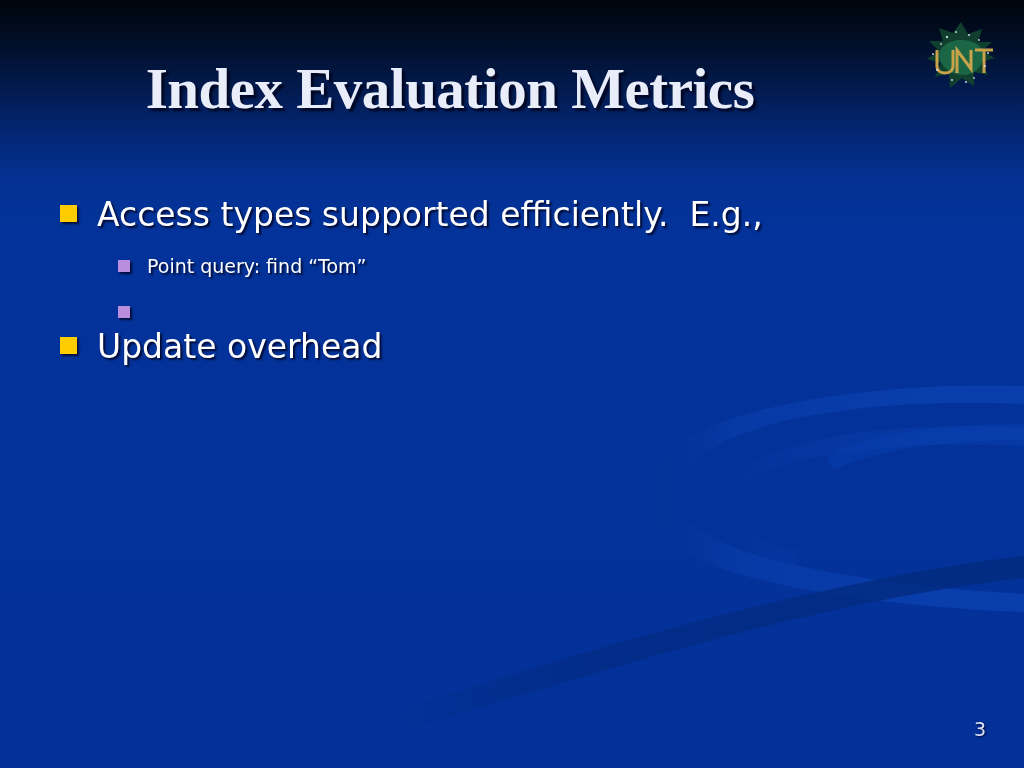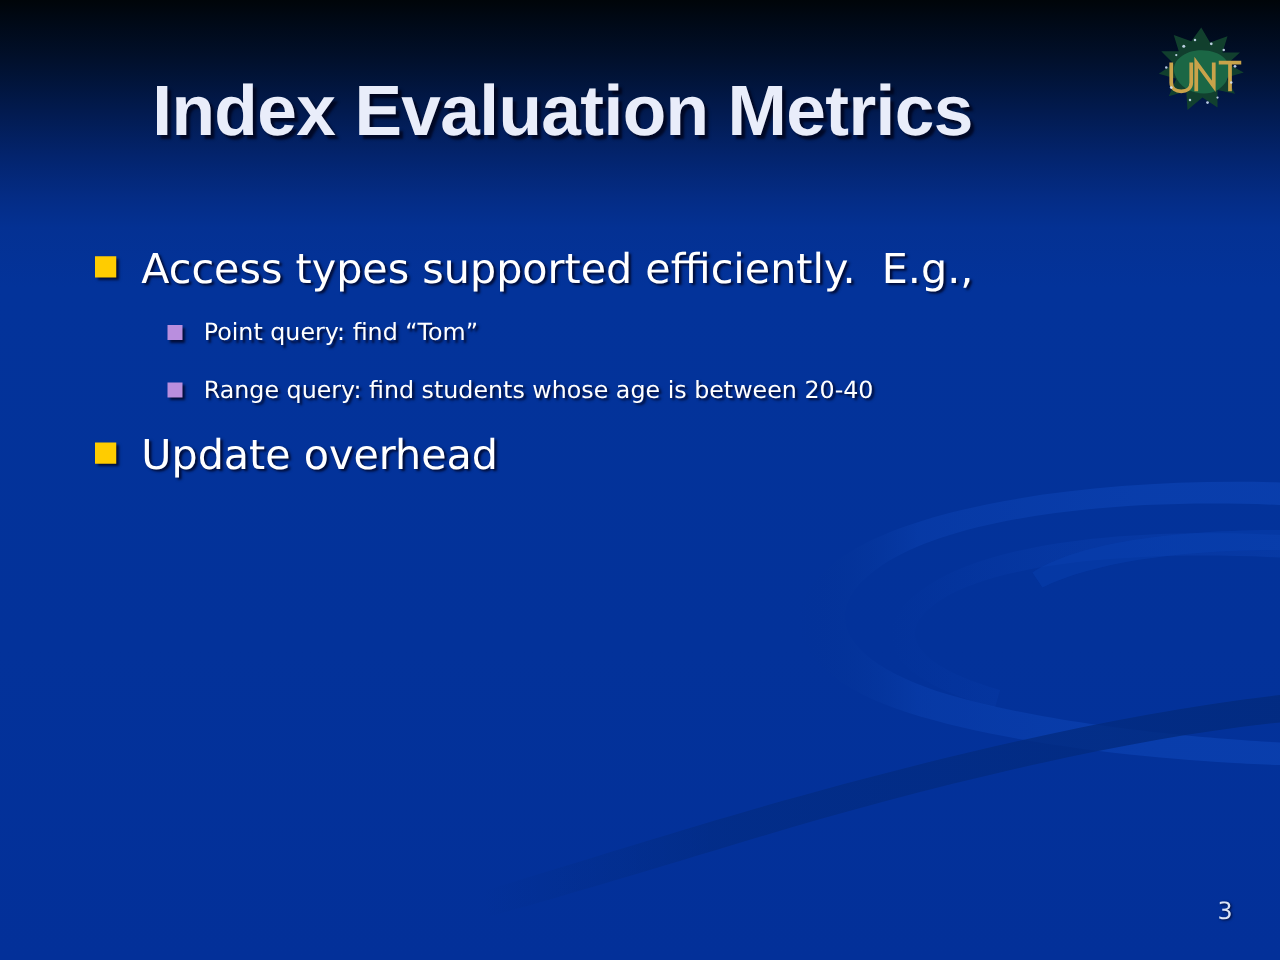--- a/index.html
+++ b/index.html
@@ -55,28 +55,28 @@
     position: absolute;
     left: 0;
     top: 56px;
     width: 900px;
     text-align: center;
     font-size: 57px;
     font-weight: bold;
     letter-spacing: -0.5px;
     color: #e9edfa;
     text-shadow: 3px 3px 2px rgba(0, 0, 20, 0.75);
-    font-family: Liberation Sans, sans-serif;
+    font-family: Liberation Serif, serif;
     white-space: nowrap;
   }
 
   
   .body {
     position: absolute;
-    left: 76px;
+    left: 60px;
     top: 186px;
     width: 930px;
   }
 
   .bullet-row {
     display: flex;
     align-items: flex-start;
     color: #ffffff;
     text-shadow: 2px 2px 2px rgba(0, 0, 25, 0.8);
   }
@@ -223,21 +223,20 @@
       <span class="text">Access types supported efficiently.  E.g.,</span>
     </div>
 
     <div class="bullet-row lvl2">
       <span class="marker"></span>
       <span class="text">Point query: find “Tom”</span>
     </div>
 
     <div class="bullet-row lvl2">
       <span class="marker"></span>
-      <span class="text">Range query: find students whose age is between 20-40</span>
     </div>
 
 
 
     <div class="bullet-row lvl1">
       <span class="marker"></span>
       <span class="text">Update overhead</span>
     </div>
 
   </div>

